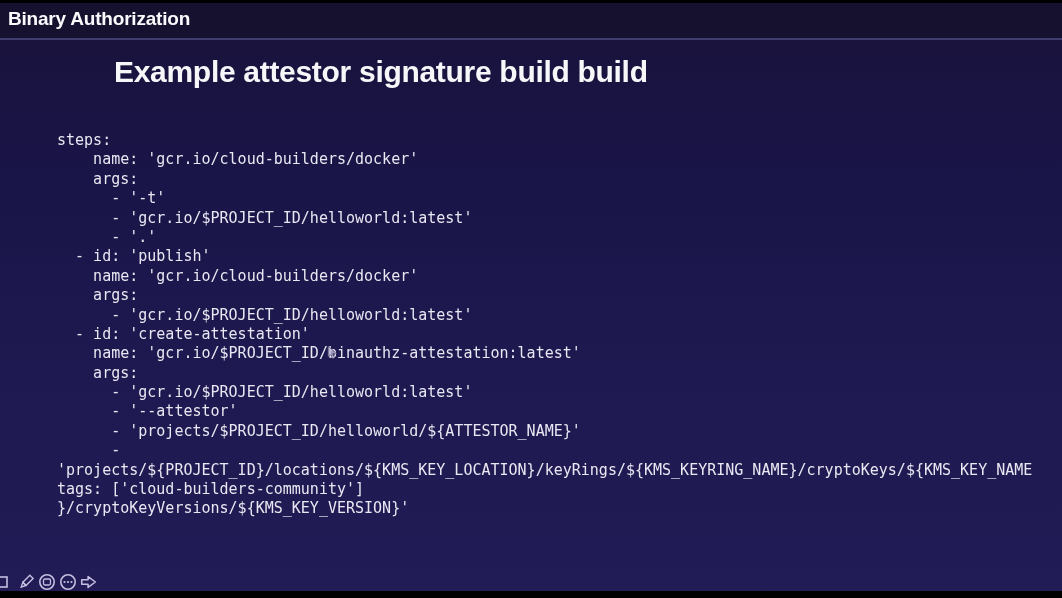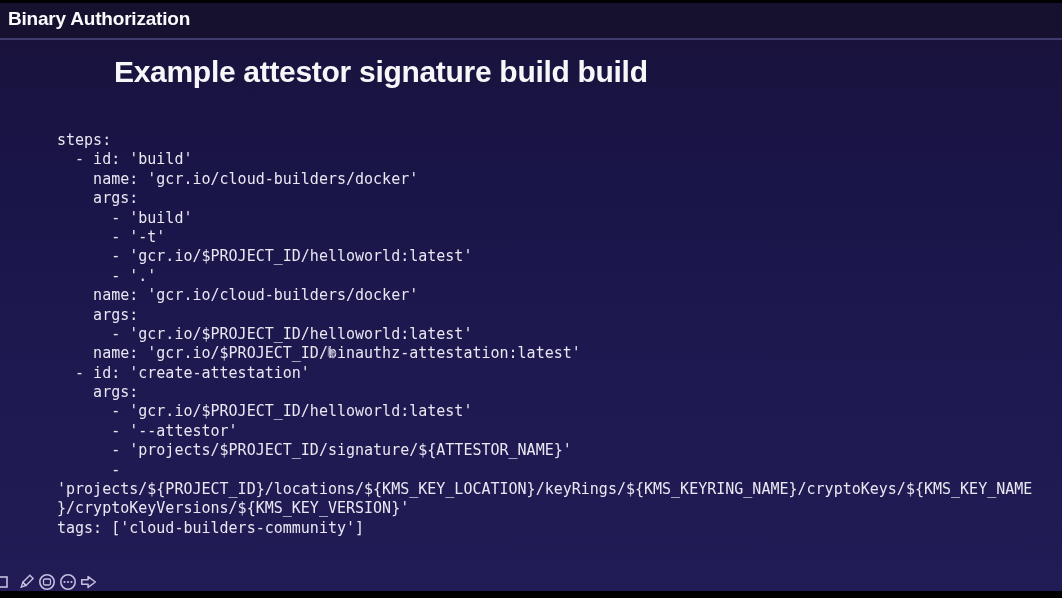--- a/index.html
+++ b/index.html
@@ -116,40 +116,39 @@
 <div class="frame">
 
   <div class="header-band">
     <div class="header-title">Binary Authorization</div>
   </div>
 
   <div class="slide-title">Example attestor signature build build</div>
 
   <div class="code-block">
       <div class="code-line">steps:</div>
-      <div class="code-line">  - id: 'build'</div>
       <div class="code-line">    name: 'gcr.io/cloud-builders/docker'</div>
       <div class="code-line">    args:</div>
-      <div class="code-line">      - 'build'</div>
       <div class="code-line">      - '-t'</div>
       <div class="code-line">      - 'gcr.io/$PROJECT_ID/helloworld:latest'</div>
       <div class="code-line">      - '.'</div>
+      <div class="code-line">  - id: 'publish'</div>
       <div class="code-line">    name: 'gcr.io/cloud-builders/docker'</div>
       <div class="code-line">    args:</div>
       <div class="code-line">      - 'gcr.io/$PROJECT_ID/helloworld:latest'</div>
+      <div class="code-line">  - id: 'create-attestation'</div>
       <div class="code-line">    name: 'gcr.io/$PROJECT_ID/binauthz-attestation:latest'</div>
-      <div class="code-line">  - id: 'create-attestation'</div>
       <div class="code-line">    args:</div>
       <div class="code-line">      - 'gcr.io/$PROJECT_ID/helloworld:latest'</div>
       <div class="code-line">      - '--attestor'</div>
-      <div class="code-line">      - 'projects/$PROJECT_ID/signature/${ATTESTOR_NAME}'</div>
+      <div class="code-line">      - 'projects/$PROJECT_ID/helloworld/${ATTESTOR_NAME}'</div>
       <div class="code-line">      -</div>
       <div class="code-line">'projects/${PROJECT_ID}/locations/${KMS_KEY_LOCATION}/keyRings/${KMS_KEYRING_NAME}/cryptoKeys/${KMS_KEY_NAME</div>
+      <div class="code-line">tags: ['cloud-builders-community']</div>
       <div class="code-line">}/cryptoKeyVersions/${KMS_KEY_VERSION}'</div>
-      <div class="code-line">tags: ['cloud-builders-community']</div>
     </div>
 
 </div>
 
 <div class="toolbar">
   <span class="tool-icon">
     <svg width="20" height="20" viewBox="0 0 20 20">
       <rect x="2" y="5" width="10" height="10" fill="none" stroke="#c5bfe2" stroke-width="1.6"></rect>
     </svg>
   </span>

